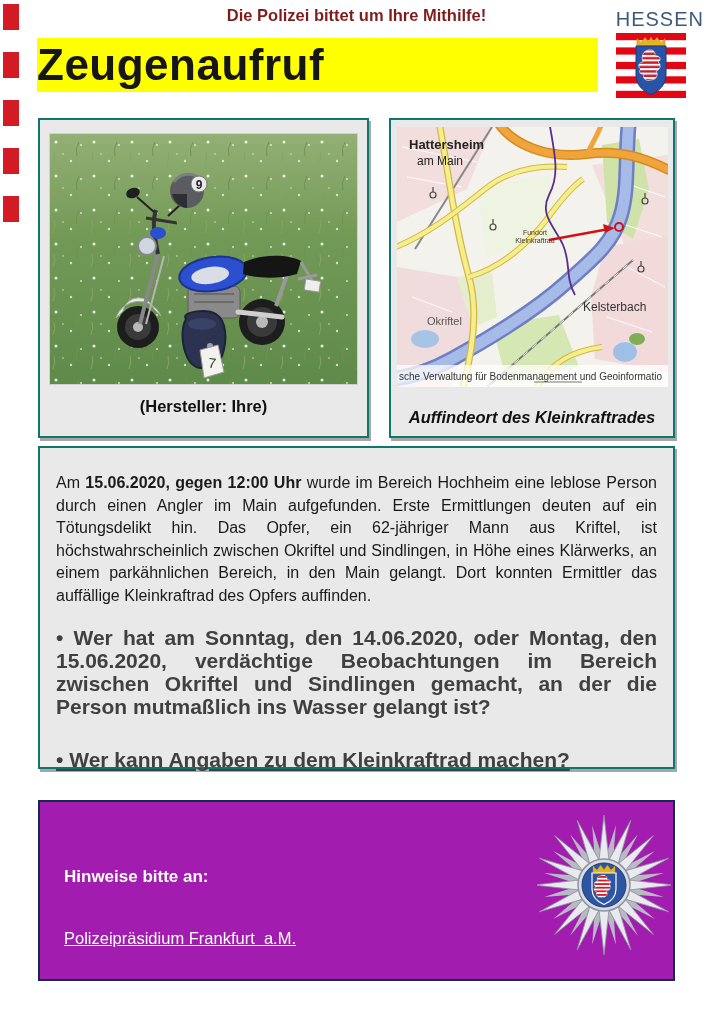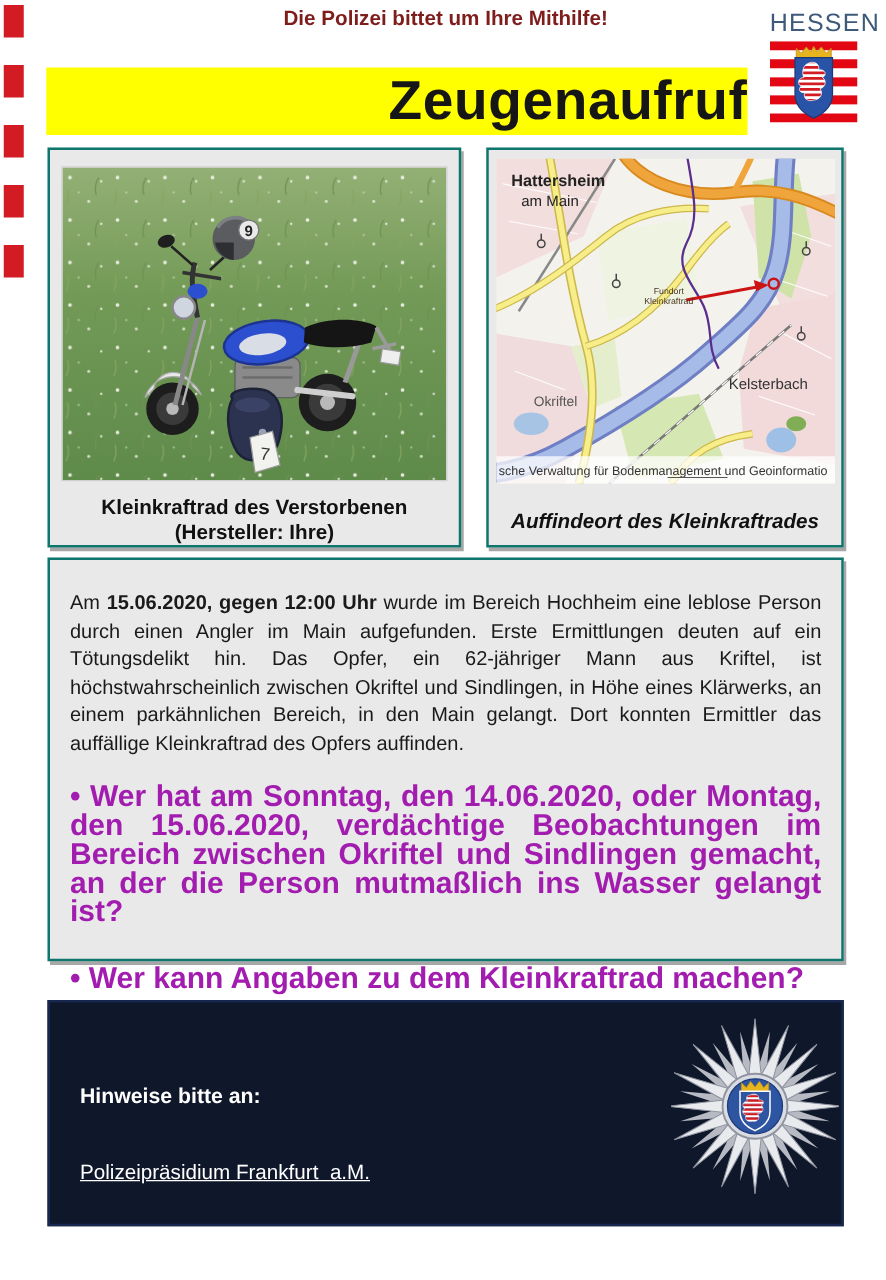--- a/index.html
+++ b/index.html
@@ -4,43 +4,43 @@
 <style>
   html,body{margin:0;padding:0;background:#fff;}
   .poster{position:relative;width:709px;height:1024px;background:#fff;overflow:hidden;
           font-family:"Liberation Sans","DejaVu Sans",sans-serif;}
   
   .dash{position:absolute;left:3px;width:16px;height:26px;background:#d21b23;}
   
   .tagline{position:absolute;left:37px;width:639px;top:6px;text-align:center;
            color:#7f1d1d;font-weight:bold;font-size:16.5px;}
   .banner{position:absolute;left:37px;top:38px;width:561px;height:54px;background:#ffff00;
-          display:flex;align-items:center;justify-content:flex-end;margin-top:16px;}
+          display:flex;align-items:center;justify-content:flex-start;}
   .banner .title{font-size:44px;font-weight:bold;color:#161616;letter-spacing:0.5px;}
   .hessen-word{position:absolute;left:612px;top:8px;width:92px;text-align:right;
                color:#3d5a7a;font-size:20px;letter-spacing:1px;}
   .hessen-flag{position:absolute;left:616px;top:33px;}
   
   .panel{position:absolute;background:#e9e9e9;border:2px solid #0f766e;
          box-shadow:2px 3px 0 rgba(60,60,60,0.45);box-sizing:border-box;}
   .panel-photo{left:38px;top:118px;width:331px;height:320px;}
   .panel-map{left:389px;top:118px;width:286px;height:320px;}
   .photo-svg{display:block;margin:13px auto 0;border:1px solid #d0d0d0;}
   .map-svg{display:block;margin:7px auto 0;}
   .caption{margin-top:11px;text-align:center;font-weight:bold;color:#111;
            font-size:16.5px;line-height:20px;}
   .panel-map .caption{margin-top:20px;font-style:italic;}
   
   .panel-text{left:38px;top:446px;width:637px;height:323px;padding:24px 16px 0 16px;}
   .para{font-size:16px;line-height:22.5px;color:#1a1a1a;text-align:justify;}
-  .bullet{font-size:24px;line-height:23px;font-weight:bold;color:#a21caf;
+  .bullet{font-size:21px;line-height:23px;font-weight:bold;color:#404040;
           text-align:justify;margin-top:19px;}
-  .bullet2{margin-top:30px;}
-  
-  .footer{position:absolute;left:38px;top:800px;width:637px;height:181px;background:#0f172a;
+  .bullet2{margin-top:30px;text-decoration:underline;}
+  
+  .footer{position:absolute;left:38px;top:800px;width:637px;height:181px;background:#a21caf;
           border:2px solid #17274f;box-sizing:border-box;}
   .footer-text{position:absolute;left:24px;top:28px;color:#fff;white-space:pre-wrap;}
   .f-head{font-weight:bold;font-size:17px;line-height:21px;margin-bottom:5px;}
   .f-line{font-size:16.5px;line-height:21px;text-decoration:underline;}
   .f-bold{font-weight:bold;}
   .badge{position:absolute;right:2px;top:8px;}
 </style>
 </head>
 <body>
 
@@ -134,21 +134,20 @@
 
         <path d="M136,185 C130,178 156,174 166,180 C176,186 178,205 172,222 C166,236 148,238 140,228 C132,216 130,196 136,185 Z" fill="#2c3350" stroke="#1d2238" stroke-width="2"></path>
         <ellipse cx="152" cy="190" rx="14" ry="6" fill="#3a4266"></ellipse>
         <circle cx="160" cy="212" r="3" fill="#97a3b5"></circle>
 
         <polygon points="150,216 168,211 174,238 154,244" fill="#f2f2ee" stroke="#999"></polygon>
         <text x="162" y="234" font-size="14" fill="#333" text-anchor="middle" transform="rotate(7 162 230)">7</text>
       </g>
     </svg>
     <div class="caption">
-      <div>Kleinkraftrad des Verstorbenen</div>
       <div>(Hersteller: Ihre)</div>
     </div>
   </div>
 
   <div class="panel panel-map">
     <svg class="map-svg" width="271" height="260" viewBox="0 0 271 260">
       <rect width="271" height="260" fill="#f4f2ec"></rect>
 
       <polygon points="0,0 95,0 70,62 0,95" fill="#f3dede"></polygon>
       <polygon points="195,38 271,28 271,205 215,168 228,120" fill="#f3dede"></polygon>

